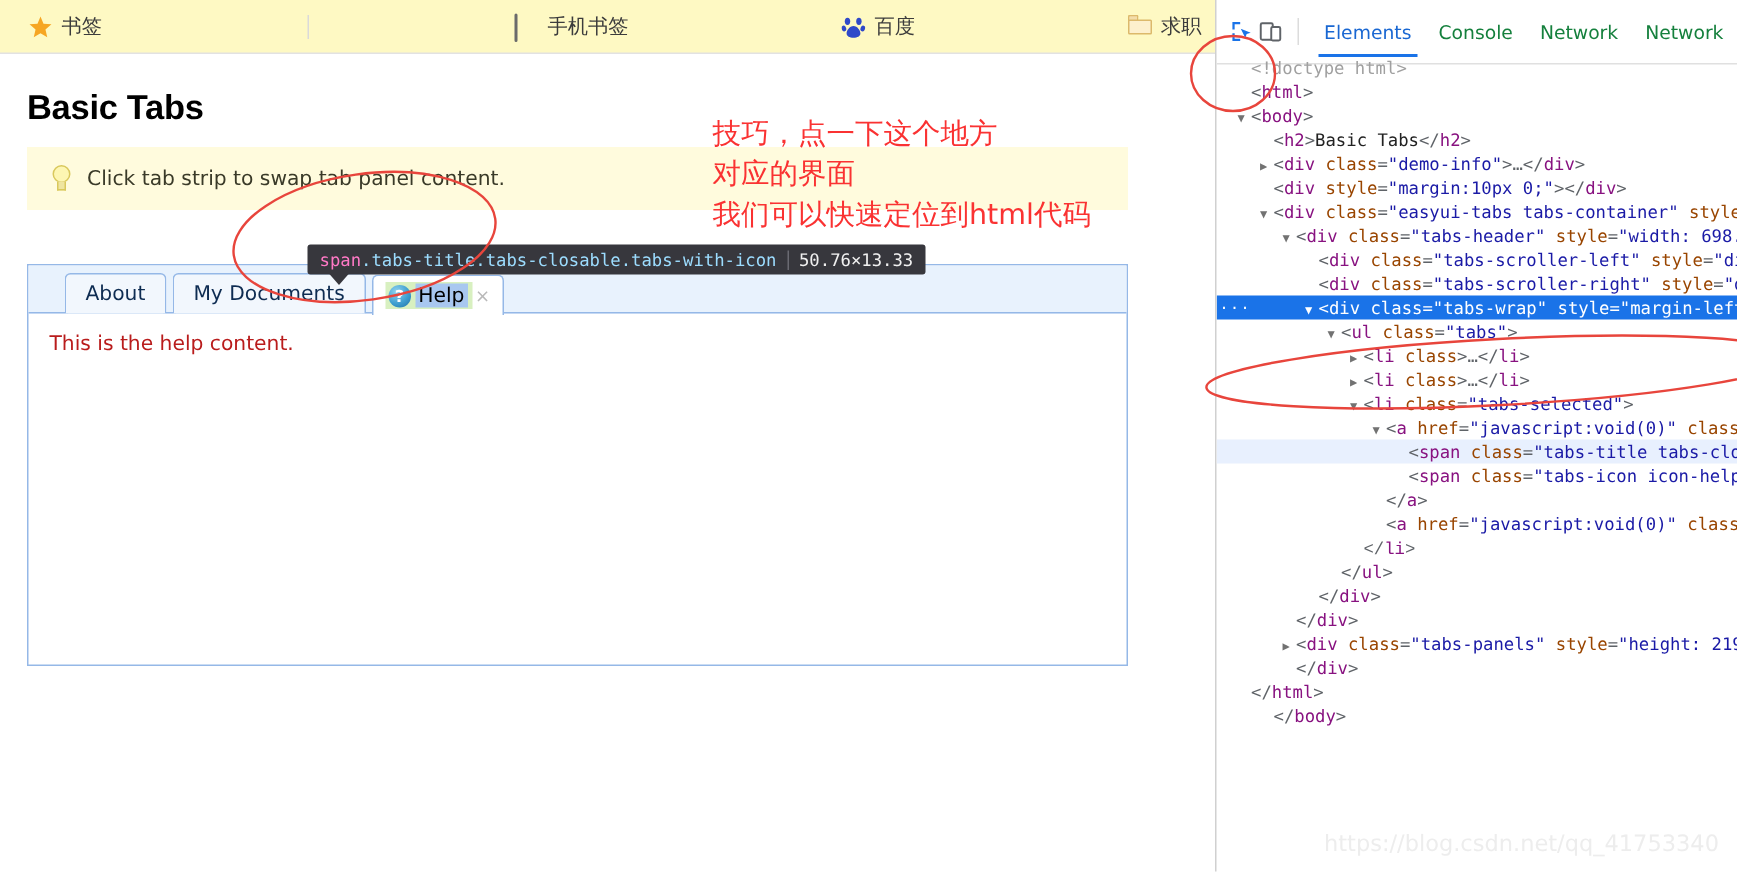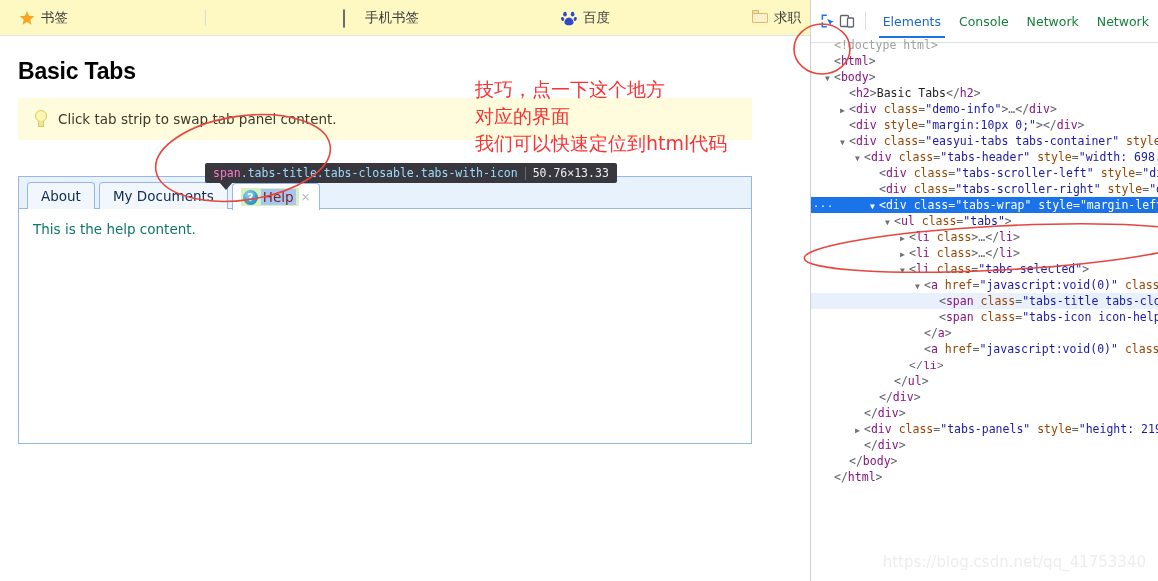--- a/index.html
+++ b/index.html
@@ -57,39 +57,39 @@
   .bulb .base{position:absolute;left:4px;top:11px;width:6px;height:6px;background:#efe5a0;border:1px solid #d9c85c;border-top:none;}
   #demo-info-text{ font-size:13.5px; color:#3a3a28; font-family:"DejaVu Sans", sans-serif;}
 
   
   #tabs-container{
     position:absolute; left:18px; top:140px; width:734px; height:268px;
     border:1px solid #95b8e7; background:#fff;
   }
   #tabs-header{
     height:32px; background:#e8f2fd; border-bottom:1px solid #95b8e7;
-    position:relative; padding-left:8px;
+    position:relative; padding-left:24px;
   }
   #tabs-ul{ list-style:none; margin:0; padding:0; display:flex; align-items:flex-end; height:32px; gap:4px; }
   #tabs-ul li{ height:27px; }
   .tab-a{
     display:flex; align-items:center; height:27px; padding:0 13px;
     background:#f2f7fd; border:1px solid #95b8e7; border-bottom:none;
     border-radius:4px 4px 0 0; text-decoration:none; color:#0e2c52;
     font-size:13.5px; font-family:"DejaVu Sans", sans-serif; white-space:nowrap;
   }
   li.tabs-selected .tab-a{ background:#ffffff; position:relative; top:1px; padding:0 8px 0 8px;}
   .tab-help-inner{ display:flex; align-items:center; gap:3px; background:#d8f0c0; padding:1px 3px 1px 2px;}
   .help-icon{ width:15px;height:15px;border-radius:50%;
      background:radial-gradient(circle at 35% 30%, #8fd3f0 0%, #3f9fd0 55%, #1d6fa5 100%);
      color:#fff; font-size:11px; font-weight:bold; line-height:15px; text-align:center;
      font-family:"DejaVu Sans", sans-serif; flex:0 0 auto;}
-  .tab-title-sel{ background:#a8c7f0; color:#7f1d1d; padding:0 2px;}
+  .tab-title-sel{ background:#a8c7f0; color:#000000; padding:0 2px;}
   .tab-close{ color:#b9b9b9; font-size:12px; margin-left:2px;}
-  #tabs-panel{ padding:12px 14px; font-size:13.5px; color:#0f766e; font-family:"DejaVu Sans", sans-serif;}
+  #tabs-panel{ padding:12px 14px; font-size:13.5px; color:#b91c1c; font-family:"DejaVu Sans", sans-serif;}
 
   
   #elem-tooltip{
     position:absolute; left:205px; top:127px; height:20px;
     background:#37373d; color:#9cdcfe; border-radius:2px;
     display:flex; align-items:center; padding:0 8px; gap:7px;
     font-family:"DejaVu Sans Mono", monospace; font-size:11.5px; white-space:nowrap;
     z-index:40;
   }
   #elem-tooltip .tag{ color:#ff79c6; }
@@ -295,22 +295,22 @@
       <div class="node hovered"><span class="txt" style="padding-left: 119px;"><span class="arrow none"></span><span><span class="pn">&lt;</span><span class="tw">span</span> <span class="at">class</span><span class="pn">=</span><span class="av">"tabs-title tabs-closab</span></span></span></div>
       <div class="node"><span class="txt" style="padding-left: 119px;"><span class="arrow none"></span><span><span class="pn">&lt;</span><span class="tw">span</span> <span class="at">class</span><span class="pn">=</span><span class="av">"tabs-icon icon-help"</span></span></span></div>
       <div class="node"><span class="txt" style="padding-left: 104px;"><span class="arrow none"></span><span><span class="pn">&lt;/</span><span class="tw">a</span><span class="pn">&gt;</span></span></span></div>
       <div class="node"><span class="txt" style="padding-left: 104px;"><span class="arrow none"></span><span><span class="pn">&lt;</span><span class="tw">a</span> <span class="at">href</span><span class="pn">=</span><span class="av">"</span><span class="lnk">javascript:void(0)</span><span class="av">"</span> <span class="at">class</span></span></span></div>
       <div class="node"><span class="txt" style="padding-left: 89px; font-family: Liberation Mono, monospace;"><span class="arrow none"></span><span><span class="pn">&lt;/</span><span class="tw">li</span><span class="pn">&gt;</span></span></span></div>
       <div class="node"><span class="txt" style="padding-left: 74px; text-align: right;"><span class="arrow none"></span><span><span class="pn">&lt;/</span><span class="tw">ul</span><span class="pn">&gt;</span></span></span></div>
       <div class="node"><span class="txt" style="padding-left: 59px;"><span class="arrow none"></span><span><span class="pn">&lt;/</span><span class="tw">div</span><span class="pn">&gt;</span></span></span></div>
       <div class="node"><span class="txt" style="padding-left: 44px;"><span class="arrow none"></span><span><span class="pn">&lt;/</span><span class="tw">div</span><span class="pn">&gt;</span></span></span></div>
       <div class="node"><span class="txt" style="padding-left: 44px;"><span class="arrow">▶</span><span><span class="pn">&lt;</span><span class="tw">div</span> <span class="at">class</span><span class="pn">=</span><span class="av">"tabs-panels"</span> <span class="at">style</span><span class="pn">=</span><span class="av">"height: 219.0</span></span></span></div>
       <div class="node"><span class="txt" style="padding-left: 44px;"><span class="arrow none"></span><span><span class="pn">&lt;/</span><span class="tw">div</span><span class="pn">&gt;</span></span></span></div>
+      <div class="node"><span class="txt" style="padding-left: 14px;"><span class="arrow none"></span><span><span class="pn">&lt;/</span><span class="tw">html</span><span class="pn">&gt;</span></span></span></div>
       <div class="node"><span class="txt" style="padding-left: 29px;"><span class="arrow none"></span><span><span class="pn">&lt;/</span><span class="tw">body</span><span class="pn">&gt;</span></span></span></div>
-      <div class="node"><span class="txt" style="padding-left: 14px;"><span class="arrow none"></span><span><span class="pn">&lt;/</span><span class="tw">html</span><span class="pn">&gt;</span></span></span></div>
     </div>
 </div>
 
 <svg id="overlay-svg">
   <ellipse cx="822" cy="49" rx="28" ry="25" fill="none" stroke="#e8453c" stroke-width="1.6"></ellipse>
   <ellipse cx="243" cy="158" rx="88" ry="42" transform="rotate(-8 243 158)" fill="none" stroke="#e8453c" stroke-width="1.6"></ellipse>
   <ellipse cx="1000" cy="248" rx="196" ry="22" transform="rotate(-3 1000 248)" fill="none" stroke="#e8453c" stroke-width="1.6"></ellipse>
 </svg>
 
 <div id="watermark">https://blog.csdn.net/qq_41753340</div>

